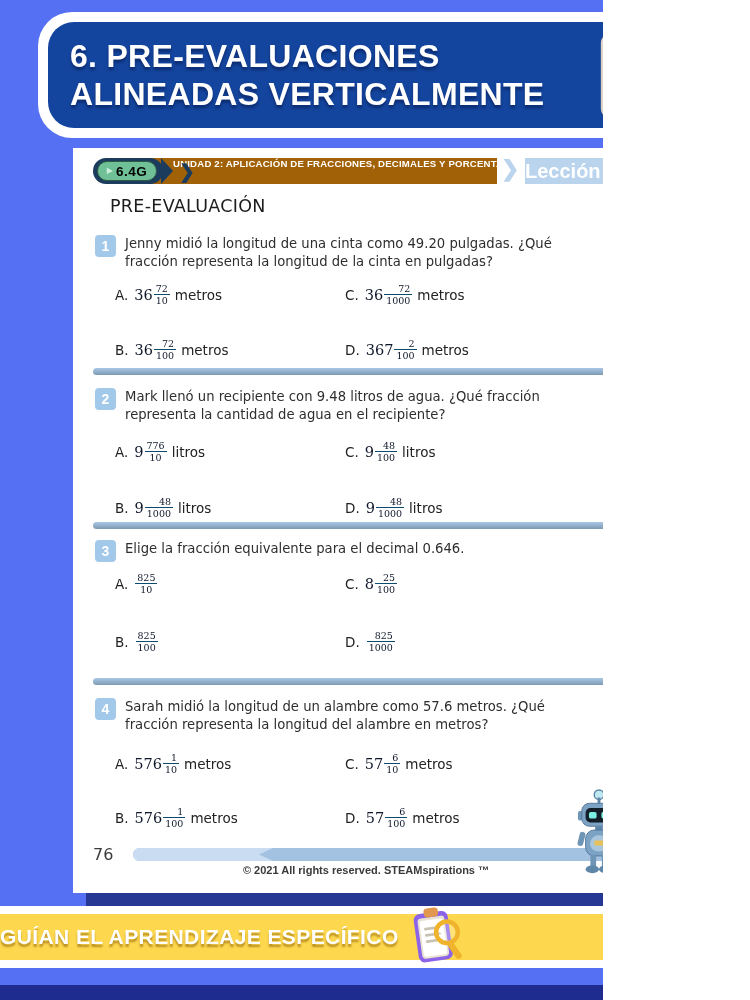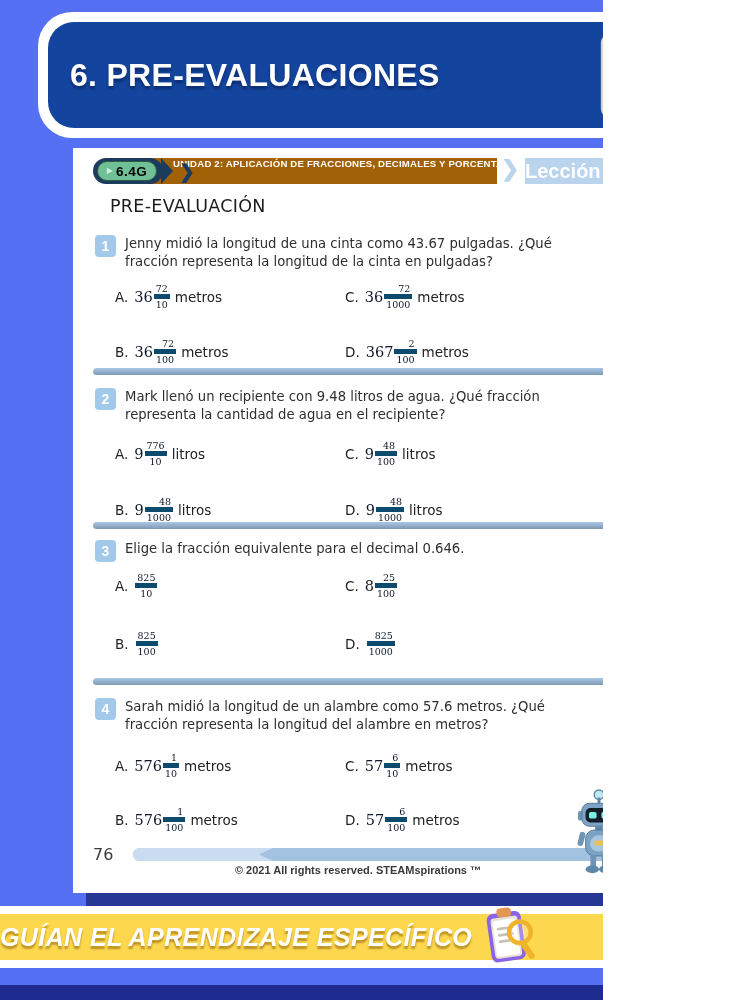--- a/index.html
+++ b/index.html
@@ -50,56 +50,57 @@
   .ans-row{position:absolute;left:20px;display:flex;}
   .q1 .r1{top:48px;} .q1 .r2{top:103px;}
   .q2 .r1{top:52px;} .q2 .r2{top:108px;}
   .q3 .r1{top:32px;} .q3 .r2{top:90px;}
   .q4 .r1{top:54px;} .q4 .r2{top:108px;}
   .ans-cell{width:230px;display:flex;align-items:center;font-family:"DejaVu Sans",sans-serif;font-size:13.5px;color:#222;}
   .letter{margin-right:6px;}
   .mixed{font-family:"DejaVu Serif",serif;font-size:14.5px;display:inline-flex;align-items:center;color:#0f172a;}
   .frac{display:inline-block;text-align:center;font-family:"DejaVu Serif",serif;font-size:9.5px;line-height:1.2;margin:0 1px;}
   .frac .num{display:block;padding:0 2px;text-align:right;}
-  .frac .den{display:block;border-top:5px solid #0c4a6e;padding:0 2px;}
+  .frac .den{display:block;border-top:1px solid #0c4a6e;padding:0 2px;}
   .unit{margin-left:4px;}
 
   .sep{position:absolute;left:20px;width:522px;height:7px;border-radius:4px;
        background:linear-gradient(180deg,#a9c8e6,#7f99b2);}
   .sep1{top:220px;} .sep2{top:374px;} .sep3{top:530px;}
 
   
   .footer-bar{position:absolute;left:60px;top:700px;width:490px;height:13px;background:#a3c2e2;border-radius:7px;}
   .footer-bar-light{position:absolute;left:0;top:0;width:140px;height:13px;background:#c9dcf1;border-radius:7px 0 0 7px;
                     clip-path:polygon(0 0,100% 0,calc(100% - 14px) 50%,100% 100%,0 100%);}
   .page-number{position:absolute;left:20px;top:697px;font-family:"DejaVu Sans",sans-serif;font-size:16px;color:#3c3c3c;}
-  .copyright{position:absolute;left:4px;top:716px;width:100%;text-align:center;font-size:11px;font-weight:bold;color:#3a3a3a;}
+  .copyright{position:absolute;left:12px;top:716px;width:100%;text-align:center;font-size:11px;font-weight:bold;color:#3a3a3a;}
   .robot{position:absolute;left:502px;top:640px;z-index:4;}
 
   
   .boy{position:absolute;left:644px;top:424px;z-index:6;}
 
   
   .bottom-banner{position:absolute;left:-28px;top:906px;width:738px;height:62px;z-index:5;}
   .bb-outer{position:absolute;inset:0;background:#fff;clip-path:polygon(0 0,686px 0,738px 31px,686px 62px,0 62px);}
   .bb-inner{position:absolute;left:0;top:8px;width:720px;height:46px;background:#fdd84e;
             clip-path:polygon(0 0,678px 0,716px 23px,678px 46px,0 46px);}
   .bb-content{position:absolute;left:28px;top:0;height:62px;display:flex;align-items:center;gap:10px;z-index:2;}
-  .bb-title{font-size:25px;font-weight:bold;color:#fff;letter-spacing:.4px;text-shadow:0 3px 2px rgba(150,105,10,.65);font-style:italic;}
+  .bb-title{font-size:21px;font-weight:bold;color:#fff;letter-spacing:.4px;text-shadow:0 3px 2px rgba(150,105,10,.65);}
   .bottom-strip{position:absolute;left:0;bottom:0;width:100%;height:15px;background:#1e2b8f;}
 </style>
 </head>
 <body>
 
 <div class="stage">
 
   <div class="top-banner">
     <div class="top-banner-inner">
       <div class="top-banner-title">
         <div>6. PRE-EVALUACIONES</div>
+        <div>ALINEADAS VERTICALMENTE</div>
       </div>
       <div class="top-banner-icon">
         <svg width="74" height="96" viewBox="0 0 78 100">
           <rect x="4" y="10" width="62" height="86" rx="8" fill="#efe9dd" stroke="#d9d0c0" stroke-width="2"></rect>
           <rect x="10" y="18" width="50" height="74" rx="3" fill="#fbf8f2"></rect>
           <rect x="22" y="2" width="26" height="14" rx="5" fill="#e1974f"></rect>
           <rect x="28" y="5" width="14" height="9" rx="3" fill="#c97f3a"></rect>
           <rect x="14" y="26" width="13" height="13" rx="3" fill="#e25c5c"></rect>
           <path d="M16.5 32 l3.5 4 l6 -7" stroke="#ffd27a" stroke-width="2.5" fill="none"></path>
           <rect x="32" y="28" width="24" height="3.5" rx="1.7" fill="#b9c0c6"></rect>
@@ -142,21 +143,21 @@
       <div class="lesson-band">
         <span class="lesson-text">Lección 1</span>
       </div>
     </div>
 
     <div class="heading">PRE-EVALUACIÓN</div>
 
     <div class="question q1">
       <div class="q-head">
         <div class="q-badge">1</div>
-        <div class="q-text">Jenny midió la longitud de una cinta como 43.67 pulgadas. ¿Qué fracción representa la longitud de la cinta en pulgadas?</div>
+        <div class="q-text">Jenny midió la longitud de una cinta como 49.20 pulgadas. ¿Qué fracción representa la longitud de la cinta en pulgadas?</div>
       </div>
       <div class="ans-row r1">
         <div class="ans-cell">
           <span class="letter">A.</span>
           <span class="mixed">
               <span>36</span>
               <span class="frac">
                 <span class="num">72</span>
                 <span class="den">10</span>
               </span>

